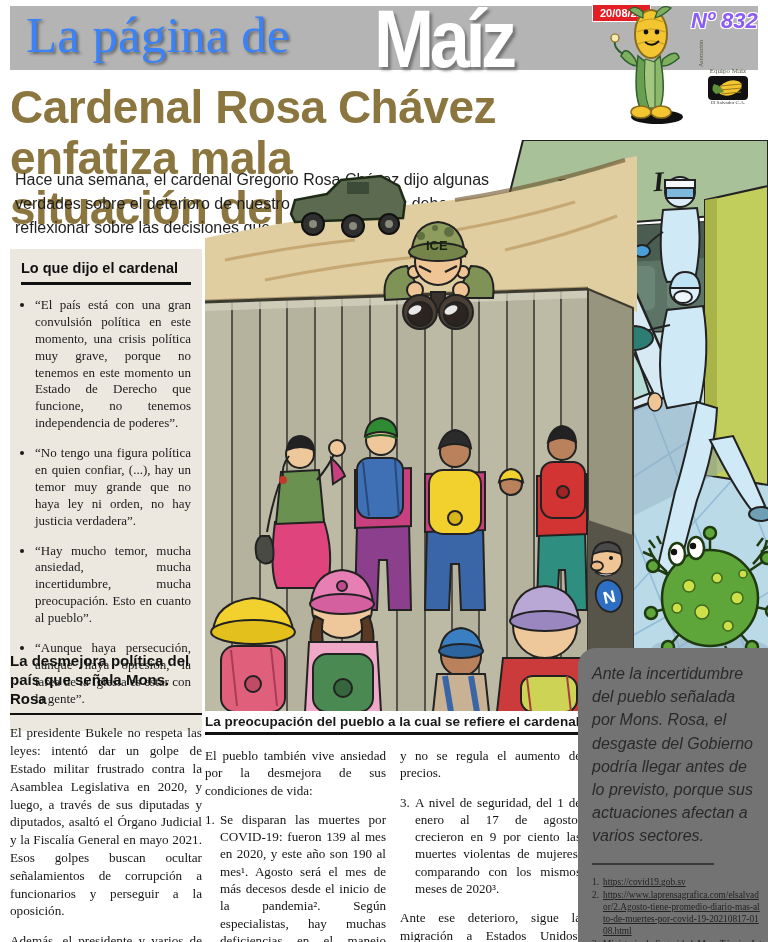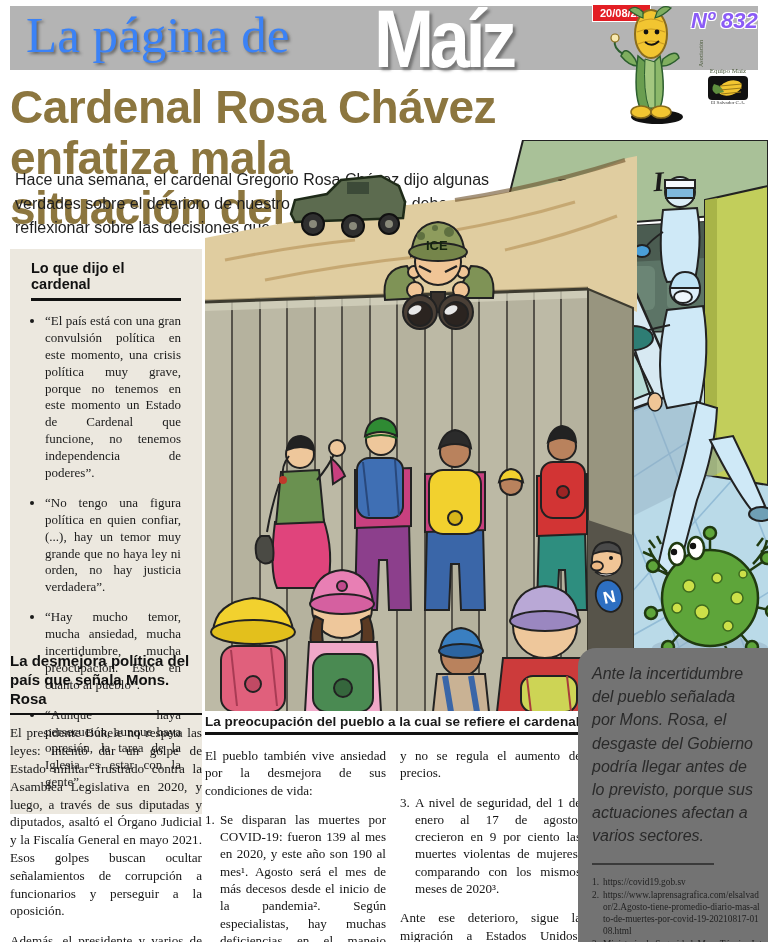--- a/index.html
+++ b/index.html
@@ -26,21 +26,21 @@
   .em-box{width:40px;height:24px;background:#111;border-radius:4px;margin:1px auto 0;position:relative;}
   .em-country{font-size:5px;text-align:center;color:#333;}
 
   
   .headline{left:10px;top:82px;width:640px;font-size:46px;line-height:1.1;font-weight:bold;
             color:#8c763f;letter-spacing:-.5px;}
   .intro{left:15px;top:168px;width:540px;font-size:16px;line-height:1.5;color:#1f1f1f;}
 
   
   .quote-box{left:10px;top:249px;width:192px;min-height:380px;background:#ece8df;
-             box-sizing:border-box;padding:11px 21px 10px;}
+             box-sizing:border-box;padding:11px 11px 10px;}
   .quote-title{font-size:14.5px;font-weight:bold;color:#111;}
   .quote-rule{border-bottom:3px solid #111;margin:6px 0 12px;}
   .quote-list{margin:0;padding-left:14px;font-family:"Liberation Serif",serif;font-size:13px;
               line-height:1.3;color:#1b1b1b;text-align:justify;}
   .quote-list li{margin-bottom:13px;}
 
   
   .lsec{left:10px;top:644px;width:192px;}
   .lsec-title{font-size:15px;font-weight:bold;line-height:1.25;color:#111;margin-top:8px;}
   .lsec-rule{border-bottom:2.5px solid #111;margin:5px 0 9px;}
@@ -66,21 +66,21 @@
   .numitem .txt{flex:1;text-align:justify;}
 
   
   .aside{left:578px;top:648px;width:190px;height:294px;background:#737373;
          border-top-left-radius:18px;box-sizing:border-box;padding:14px 6px 0 14px;}
   .aside-text{font-size:16px;font-style:italic;line-height:1.45;color:#2a2a2a;}
   .aside-rule{width:122px;border-bottom:2px solid #3a3a3a;margin:15px 0 11px;}
   .fnotes{font-family:"Liberation Serif",serif;font-size:9.3px;line-height:1.3;color:#222;}
   .fnote{display:flex;margin-bottom:1px;}
   .fnote .num{width:11px;flex:none;}
-  .fnote .txt{flex:1;word-break:break-all;}
+  .fnote .txt{flex:1;word-break:break-all;text-decoration:underline;}
 </style>
 </head>
 <body>
 
 <div class="page">
 
   <div class="abs mast-bar"></div>
   <div class="abs mast-prefix">La página de</div>
   <div class="abs mast-brand">Maíz</div>
   <div class="abs date-badge">20/08/21</div>
@@ -127,21 +127,21 @@
     <span style="display:block">Cardenal Rosa Chávez enfatiza mala</span>
     <span style="display:block">situación del país</span>
   </div>
 
   <div class="abs intro">Hace una semana, el cardenal Gregorio Rosa Chávez dijo algunas verdades sobre el deterioro de nuestro país, lo que nos debe ayudar a reflexionar sobre las decisiones que está tomando este Gobierno.</div>
 
   <div class="abs quote-box">
     <div class="quote-title">Lo que dijo el cardenal</div>
     <div class="quote-rule"></div>
     <ul class="quote-list">
-      <li>“El país está con una gran convulsión política en este momento, una crisis política muy grave, porque no tenemos en este momento un Estado de Cardenal que funcione, no tenemos independencia de poderes”.</li>
+      <li>“El país está con una gran convulsión política en este momento, una crisis política muy grave, porque no tenemos en este momento un Estado de Derecho que funcione, no tenemos independencia de poderes”.</li>
       <li>“No tengo una figura política en quien confiar, (...), hay un temor muy grande que no haya ley ni orden, no hay justicia verdadera”.</li>
       <li>“Hay mucho temor, mucha ansiedad, mucha incertidumbre, mucha preocupación. Esto en cuanto al pueblo”.</li>
       <li>“Aunque haya persecución, aunque haya opresión, la tarea de la Iglesia es estar con la gente”.</li>
     </ul>
   </div>
 
   <div class="abs lsec">
     <div class="lsec-title">La desmejora política del país que señala Mons. Rosa</div>
     <div class="lsec-rule"></div>
     <p class="lsec-p">El presidente Bukele no respeta las leyes: intentó dar un golpe de Estado militar frustrado contra la Asamblea Legislativa en 2020, y luego, a través de sus diputadas y diputados, asaltó el Órgano Judicial y la Fiscalía General en mayo 2021. Esos golpes buscan ocultar señalamientos de corrupción a funcionarios y perseguir a la oposición.</p>

